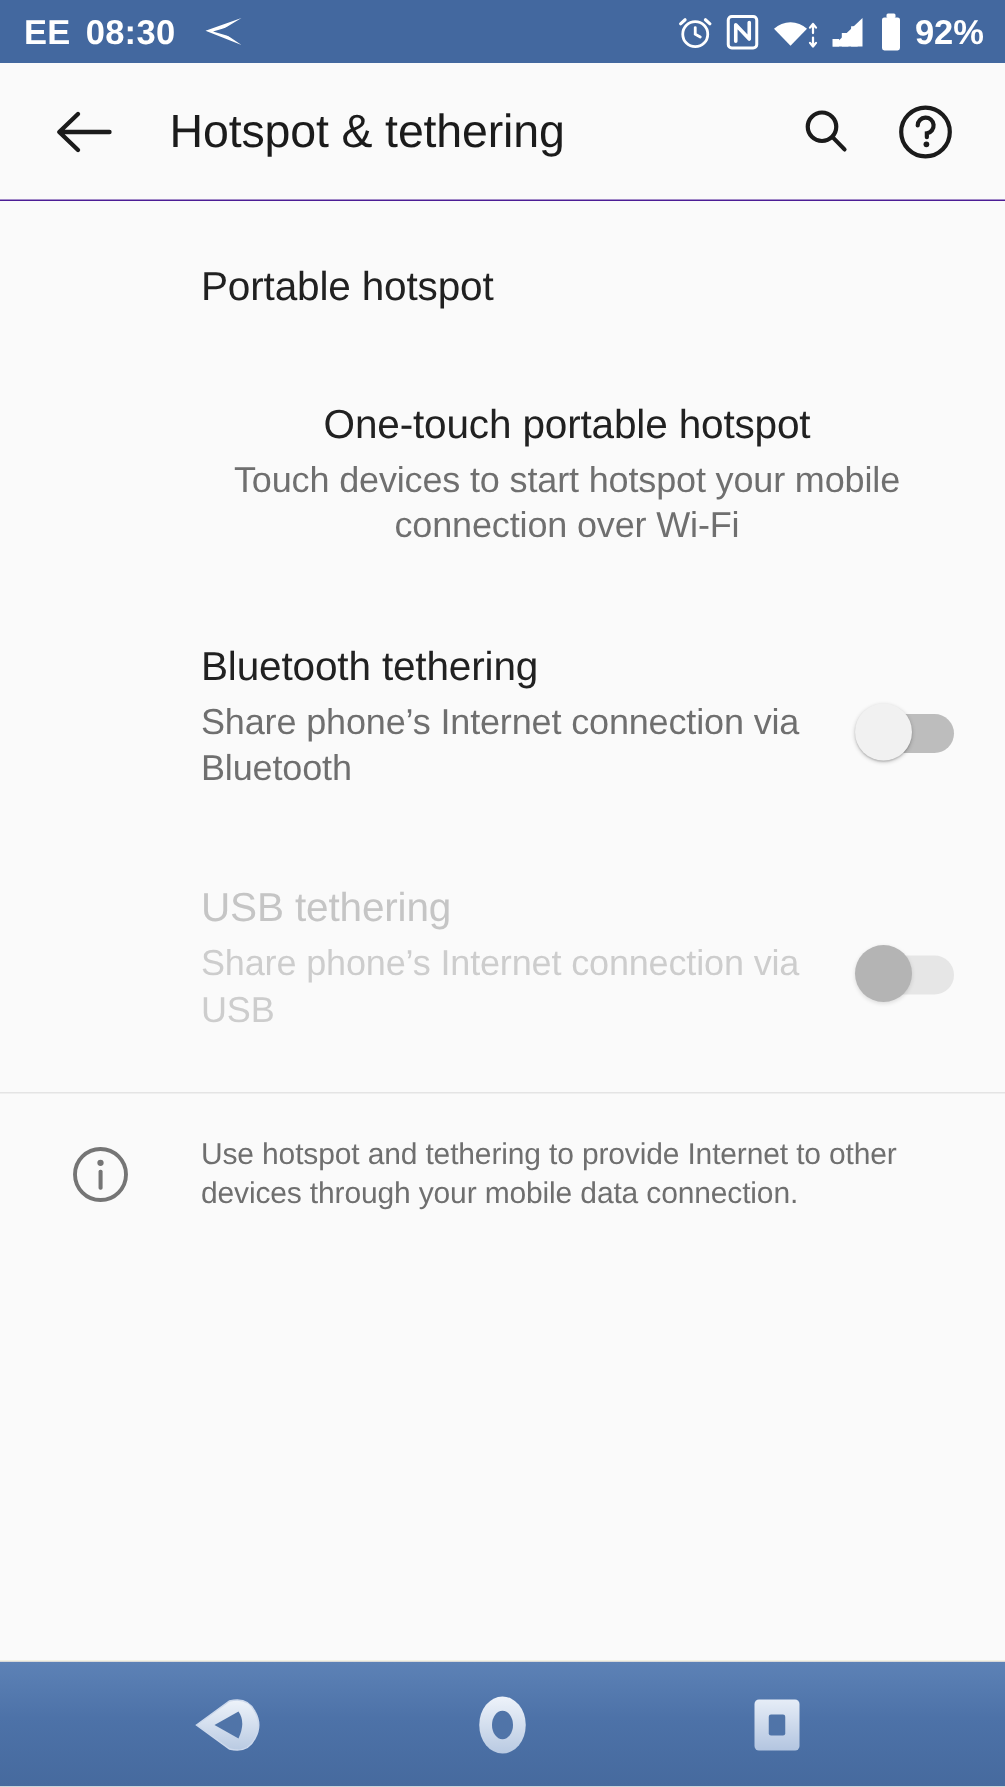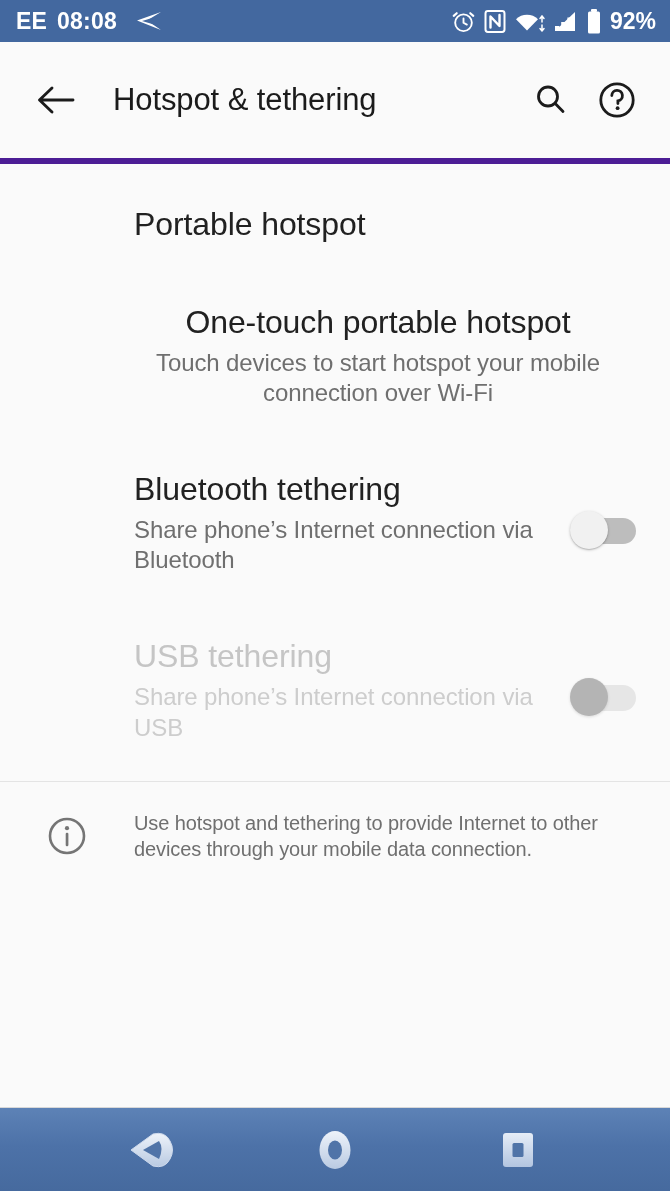--- a/index.html
+++ b/index.html
@@ -59,28 +59,28 @@
   }
   .sb-battery-text {
     font-size: 23px;
     font-weight: bold;
     line-height: 1;
     margin-left: 1px;
   }
 
   
   .appbar {
-    height: 122px;
+    height: 92px;
     background: #fafafa;
     display: flex;
     align-items: center;
     padding: 0 26px 0 30px;
     box-sizing: border-box;
     flex: 0 0 auto;
-    border-bottom: 6px solid #4c1d95;
+    border-bottom: 1px solid #4c1d95;
   }
   .appbar-back {
     width: 52px;
     height: 52px;
     display: flex;
     align-items: center;
     justify-content: center;
     cursor: pointer;
   }
   .appbar-title {
@@ -116,21 +116,21 @@
     position: relative;
     min-height: 40px;
     cursor: pointer;
   }
   .pref-texts {
     flex: 1 1 auto;
     padding-right: 18px;
     min-width: 0;
   }
   .pref-title {
-    font-size: 32px;
+    font-size: 27px;
     color: #212121;
     line-height: 1.18;
     letter-spacing: -0.1px;
   }
   .pref-sub {
     font-size: 24px;
     color: #6f6f6f;
     line-height: 1.28;
     margin-top: 6px;
     letter-spacing: -0.1px;
@@ -224,21 +224,21 @@
   }
 </style>
 </head>
 <body>
 
 <div class="phone">
 
   <div class="statusbar">
     <div class="sb-left">
       <span class="sb-carrier">EE</span>
-      <span class="sb-carrier">08:08</span>
+      <span class="sb-carrier">08:30</span>
       <span class="sb-icon" style="margin-left:6px;">
         <svg width="30" height="22" viewBox="0 0 30 22">
           <path d="M28 2 L4 10.5 L28 20 L14 10.5 Z" fill="#ffffff"></path>
           <path d="M26 6 L9 11 L26 16 L17.5 11 Z" fill="#43689f"></path>
         </svg>
       </span>
     </div>
 
     <div class="sb-spacer"></div>
 

